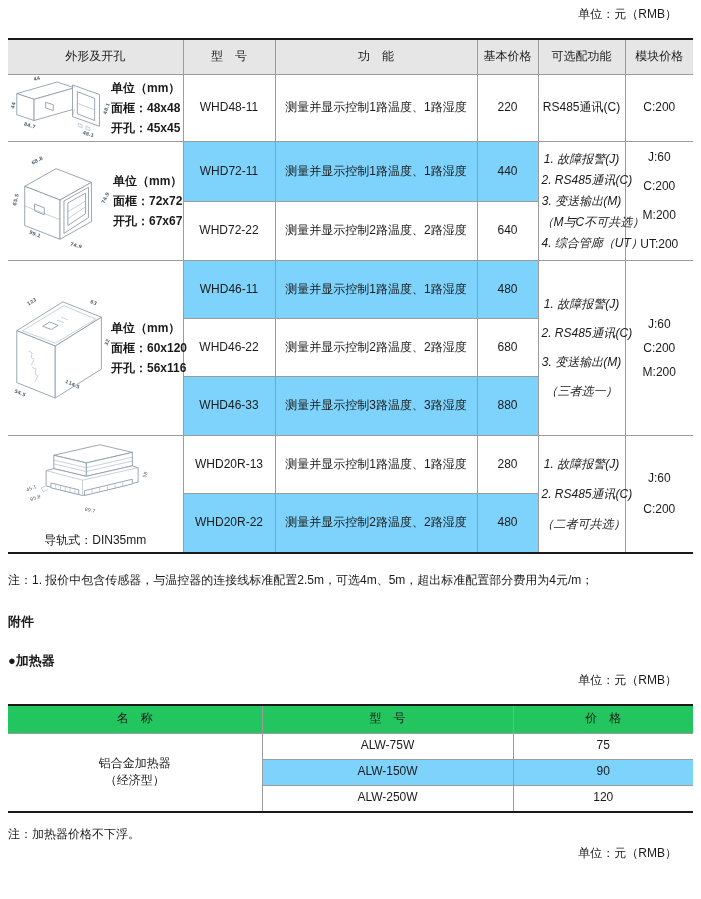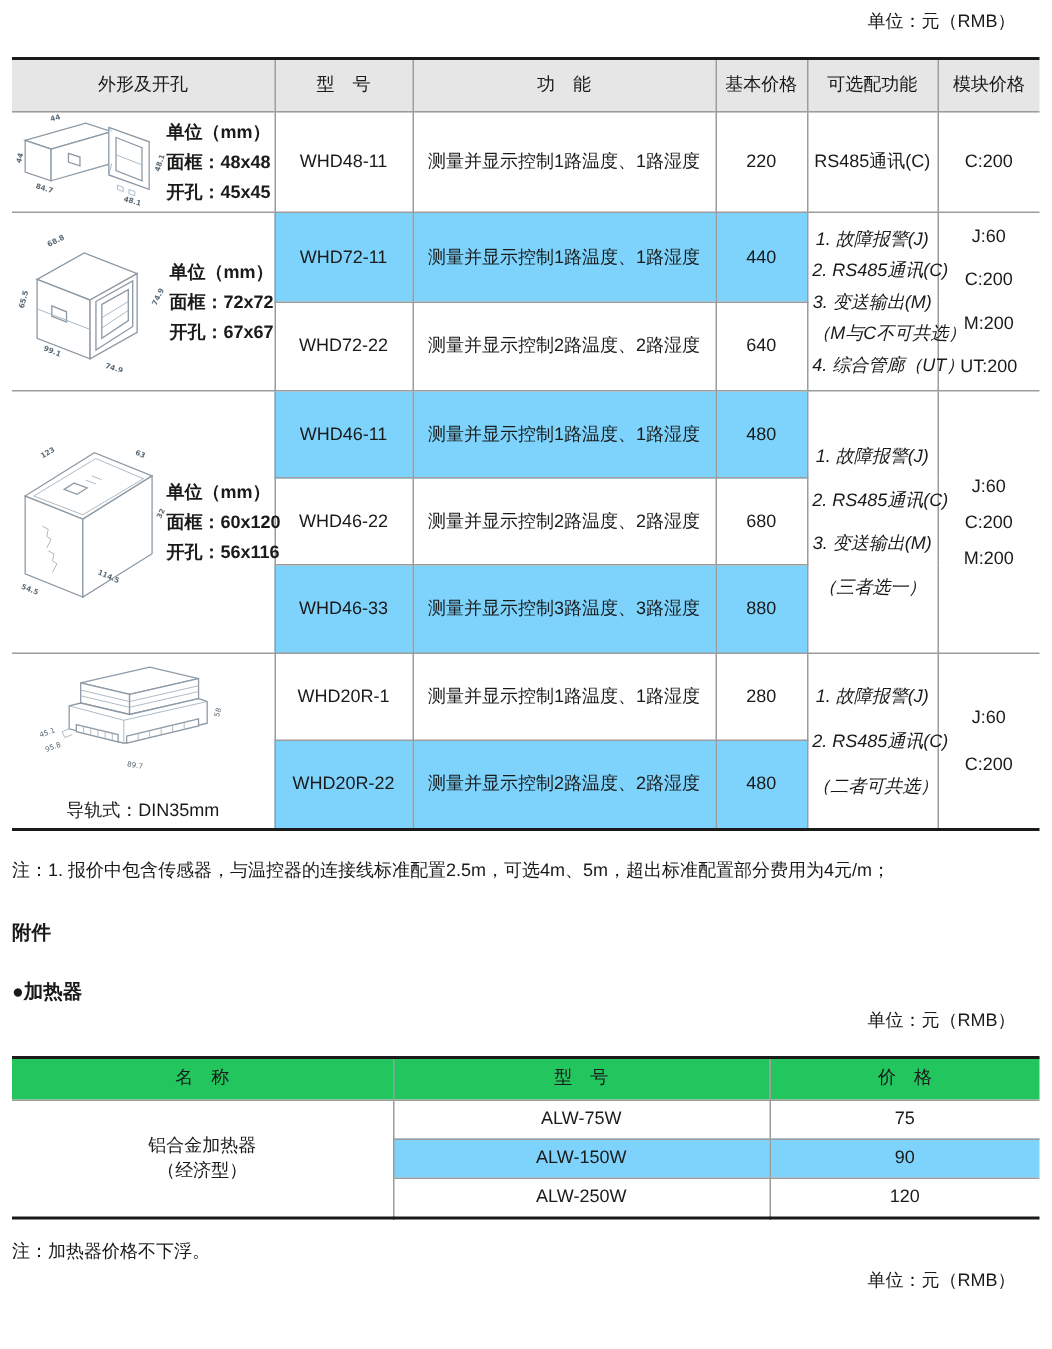--- a/index.html
+++ b/index.html
@@ -212,21 +212,21 @@
               <path class="thin" d="M76,53 L76,58 M84,51.2 L84,56.2 M92,49.4 L92,54.4 M100,47.6 L100,52.6 M108,45.8 L108,50.8"></path>
               <path class="thin" d="M28,50 l-5,2 l2,4 l5,-2"></path>
               <text transform="translate(8,56) rotate(-20)">45.1</text>
               <text transform="translate(12,66) rotate(-20)">95.8</text>
               <text transform="translate(68,76) rotate(10)">89.7</text>
               <text transform="translate(132,42) rotate(-72)">58</text>
             </svg>
             <div class="rail-caption">导轨式：DIN35mm</div>
           </div>
         </td>
-        <td>WHD20R-1</td>
+        <td>WHD20R-13</td>
         <td>测量并显示控制1路温度、1路湿度</td>
         <td>280</td>
         <td class="opt-cell lh30" rowspan="2">
           <div>1. 故障报警(J)</div>
           <div>2. RS485通讯(C)</div>
           <div>（二者可共选）</div>
         </td>
         <td class="mod-cell mlh31" rowspan="2">
           <div>J:60</div>
           <div>C:200</div>

